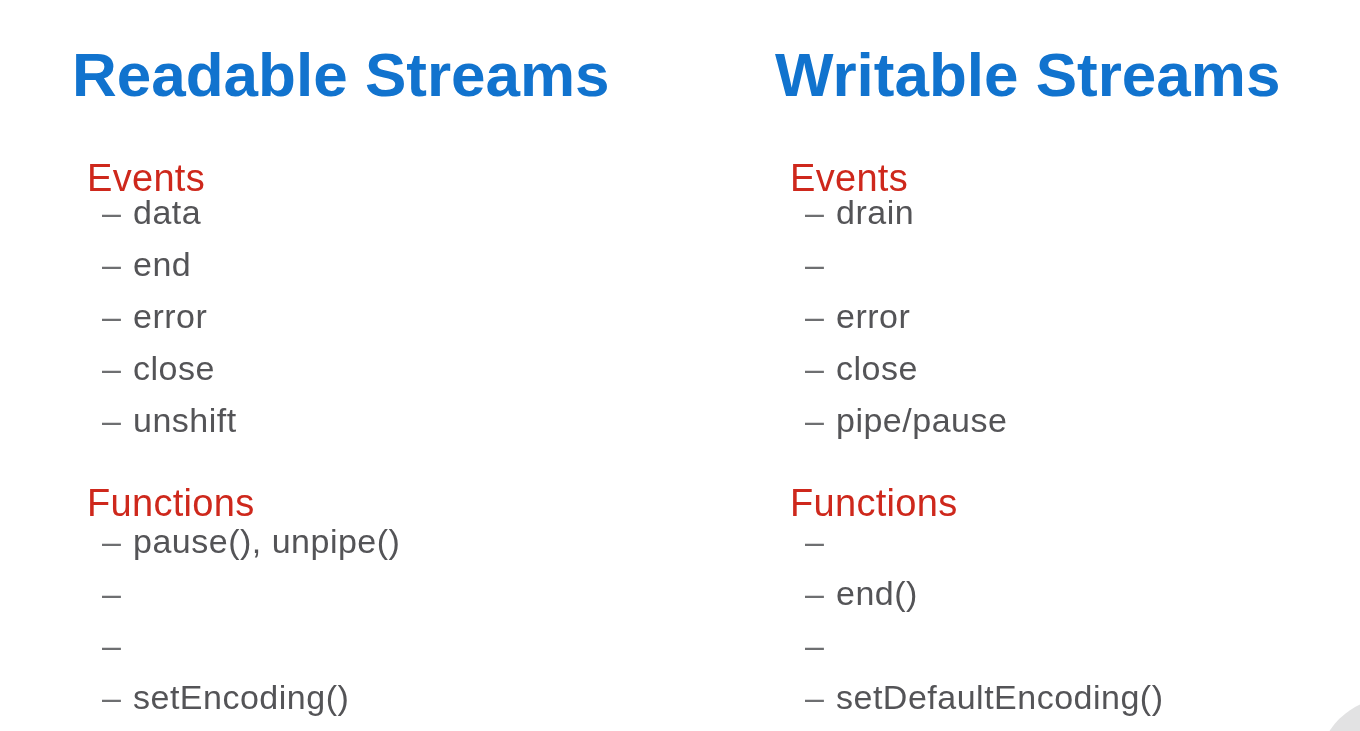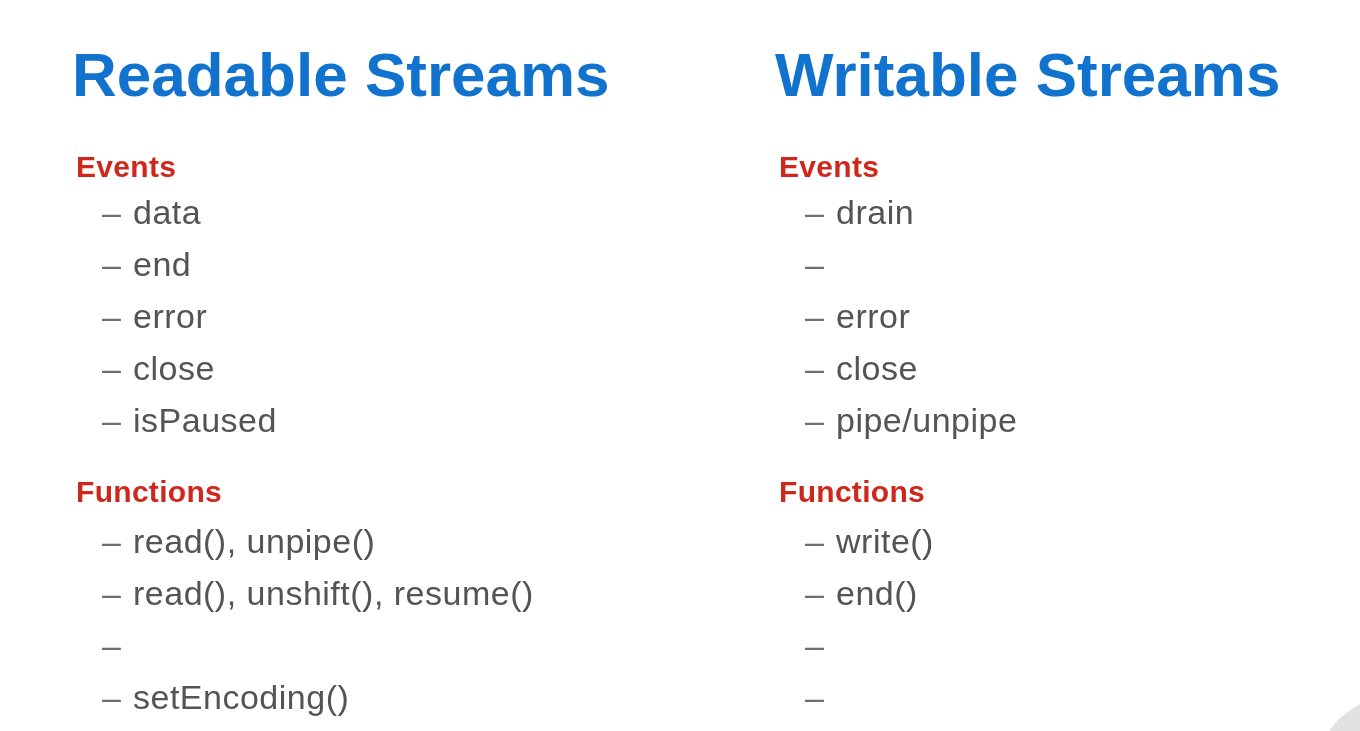--- a/index.html
+++ b/index.html
@@ -30,24 +30,24 @@
     font-size: 62px;
     line-height: 70px;
     font-weight: 700;
     color: var(--title, #1173CE);
     white-space: nowrap;
     letter-spacing: 0px;
   }
   .heading {
     position: absolute;
     left: 3px;
-    margin: 1px;
-    font-size: 30px;
+    margin: 12px;
+    font-size: 38px;
     line-height: 40px;
-    font-weight: 700;
+    font-weight: 400;
     color: var(--heading, #CE281C);
     letter-spacing: 0.3px;
   }
   .heading-events    { top: 130px; }
   .heading-functions { top: 455px; }
 
   .list {
     position: absolute;
     left: 0;
     margin: 0;
@@ -103,33 +103,32 @@
       <li>
           <span class="dash">–</span>
           <span class="item-text">error</span>
         </li>
       <li>
           <span class="dash">–</span>
           <span class="item-text">close</span>
         </li>
       <li>
           <span class="dash">–</span>
-          <span class="item-text">isPaused</span>
+          <span class="item-text">unshift</span>
         </li>
     </ul>
 
     <h2 class="heading heading-functions">Functions</h2>
     <ul class="list list-functions">
       <li>
           <span class="dash">–</span>
-          <span class="item-text">read(), unpipe()</span>
+          <span class="item-text">pause(), unpipe()</span>
         </li>
       <li>
           <span class="dash">–</span>
-          <span class="item-text">read(), unshift(), resume()</span>
         </li>
       <li>
           <span class="dash">–</span>
         </li>
       <li>
           <span class="dash">–</span>
           <span class="item-text">setEncoding()</span>
         </li>
     </ul>
   </section>
@@ -149,38 +148,38 @@
       <li>
           <span class="dash">–</span>
           <span class="item-text">error</span>
         </li>
       <li>
           <span class="dash">–</span>
           <span class="item-text">close</span>
         </li>
       <li>
           <span class="dash">–</span>
-          <span class="item-text">pipe/unpipe</span>
+          <span class="item-text">pipe/pause</span>
         </li>
     </ul>
 
     <h2 class="heading heading-functions">Functions</h2>
     <ul class="list list-functions">
       <li>
           <span class="dash">–</span>
-          <span class="item-text">write()</span>
         </li>
       <li>
           <span class="dash">–</span>
           <span class="item-text">end()</span>
         </li>
       <li>
           <span class="dash">–</span>
         </li>
       <li>
           <span class="dash">–</span>
+          <span class="item-text">setDefaultEncoding()</span>
         </li>
     </ul>
   </section>
 
   <div class="decor-circle"></div>
 
 </div>
 
 </body></html>

